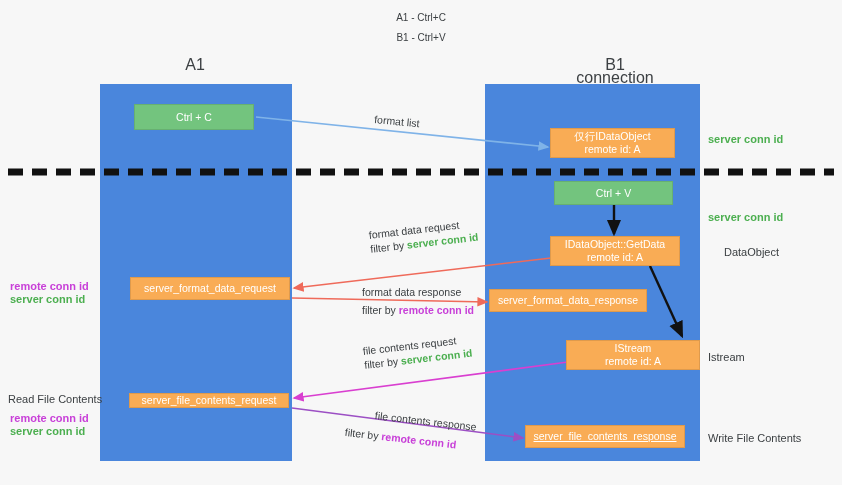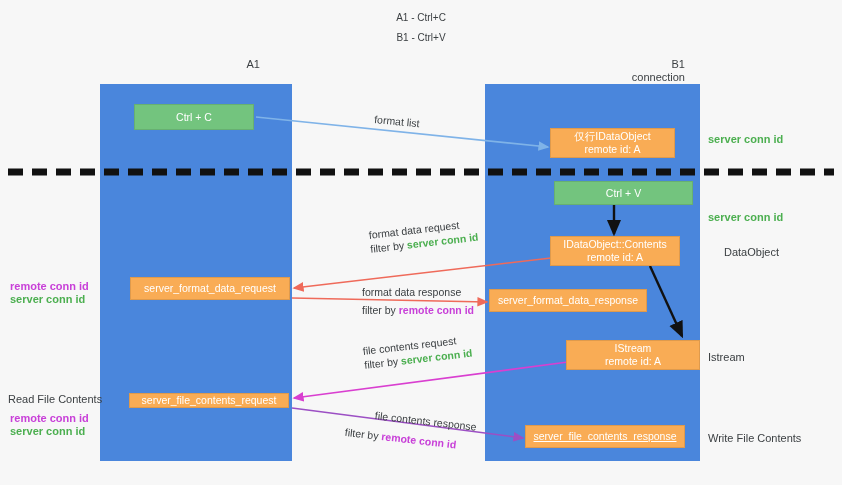--- a/index.html
+++ b/index.html
@@ -22,22 +22,22 @@
     top: 8px;
     width: 842px;
     text-align: center;
     font-size: 10px;
     color: #3c4043;
     line-height: 20px;
   }
   
   .col-header {
     position: absolute;
-    text-align: right;
-    font-size: 11px;
+    text-align: center;
+    font-size: 16px;
     color: #3c4043;
     line-height: 13px;
   }
   
   .lane {
     position: absolute;
     background: #4a86dc;
   }
   
   .box {
@@ -143,26 +143,26 @@
 
   <div class="box green" style="left:134px; top:104px; width:120px; height:26px;">
     <div>Ctrl + C</div>
   </div>
 
   <div class="box orange" style="left:550px; top:128px; width:125px; height:30px;">
     <div>仅行IDataObject</div>
     <div>remote id: A</div>
   </div>
 
-  <div class="box green" style="left:554px; top:181px; width:139px; height:24px;">
+  <div class="box green" style="left:554px; top:181px; width:119px; height:24px;">
     <div>Ctrl + V</div>
   </div>
 
   <div class="box orange" style="left:550px; top:236px; width:130px; height:30px;">
-    <div>IDataObject::Contents</div>
+    <div>IDataObject::GetData</div>
     <div>remote id: A</div>
   </div>
 
   <div class="box orange" style="left:130px; top:277px; width:160px; height:23px;">
     <div>server_format_data_request</div>
   </div>
 
   <div class="box orange" style="left:489px; top:289px; width:158px; height:23px;">
     <div>server_format_data_response</div>
   </div>

